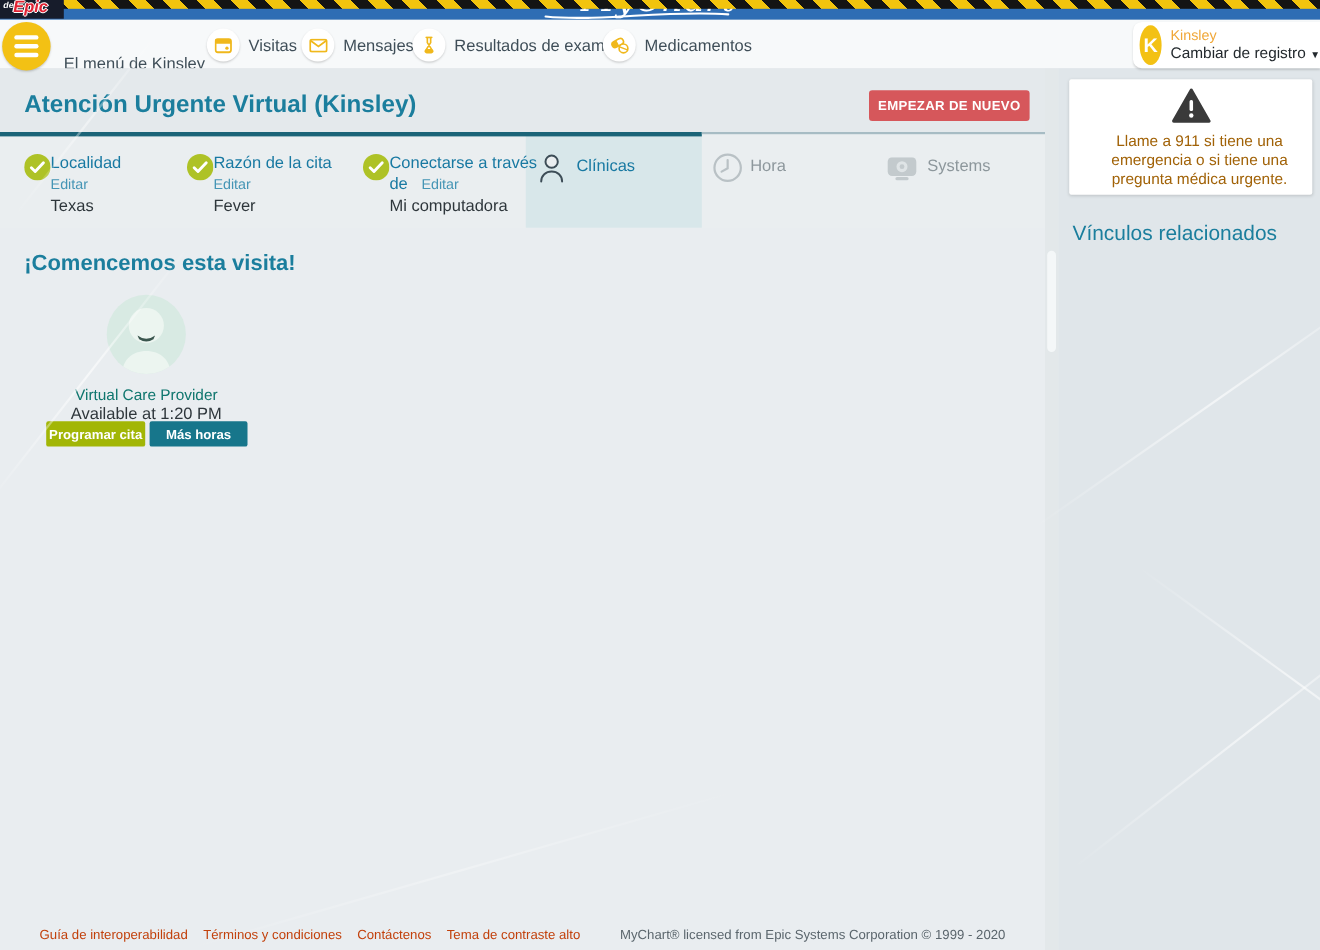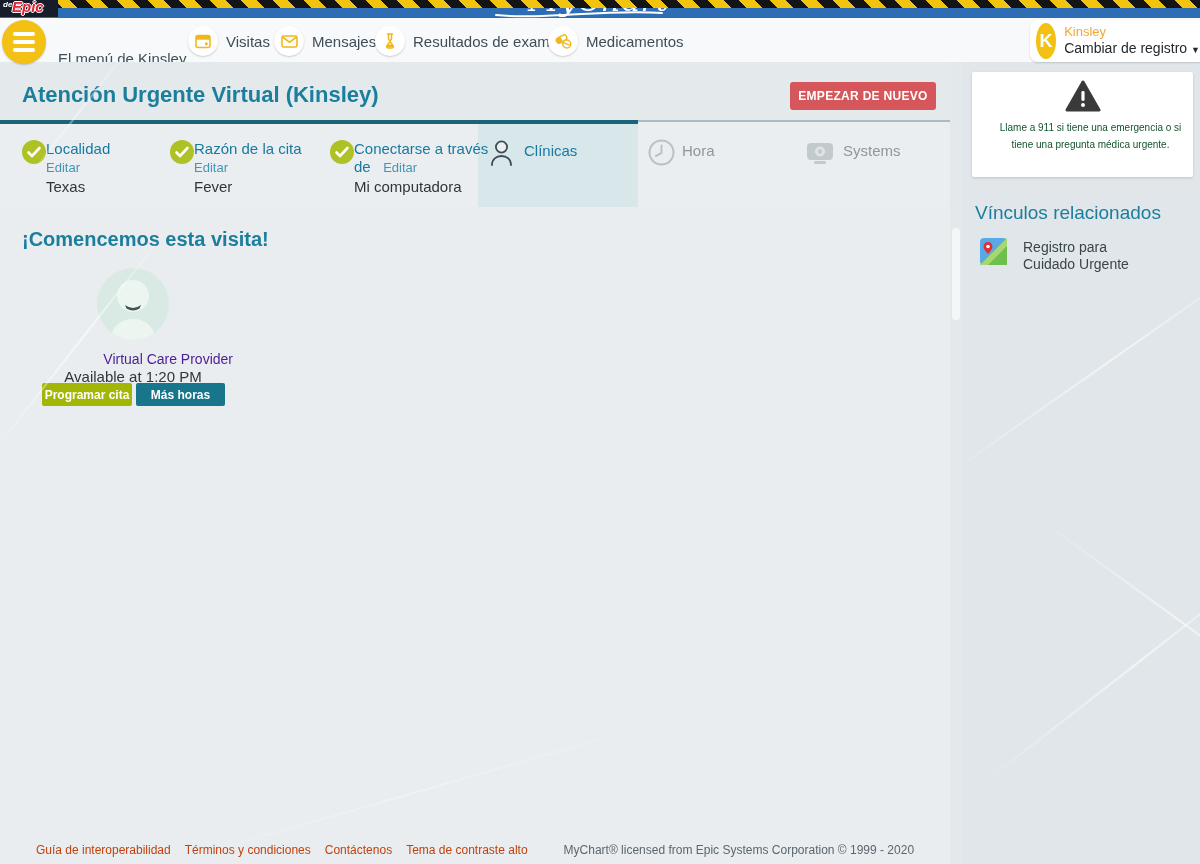--- a/index.html
+++ b/index.html
@@ -60,40 +60,40 @@
   .step-edit { display:inline-block; font-size:13px; color:#4595b5; line-height:16px; margin-top:2px; cursor:pointer; }
   .step-value { font-size:15px; color:#2e363b; line-height:18px; margin-top:2px; }
   .step-label-active { position:absolute; font-size:15px; color:#1879a2; }
   .step-label-future { position:absolute; font-size:15px; color:#8d979c; }
   .step-icon-abs { position:absolute; }
 
   .content-heading { position:absolute; left:22px; top:228px; font-size:20px; color:#1b7e9d; }
 
   .avatar { position:absolute; left:97px; top:268px; width:72px; height:72px; border-radius:50%;
             background:#d8eae3; overflow:hidden; }
-  .provider-name { position:absolute; left:33px; top:351px; width:200px; text-align:right;
-                   font-size:14px; color:#4c1d95; cursor:pointer; }
+  .provider-name { position:absolute; left:33px; top:351px; width:200px; text-align:center;
+                   font-size:14px; color:#0f766e; cursor:pointer; }
   .provider-avail { position:absolute; left:33px; top:368px; width:200px; text-align:center;
                     font-size:15px; color:#2e363b; }
   .btn { position:absolute; top:383px; height:23px; border:none; border-radius:2px; color:#fff;
          font-family:"Liberation Sans",sans-serif; font-size:12px; font-weight:bold; cursor:pointer; }
   .btn-schedule { left:42px; width:90px; background:#a2b606; }
   .btn-more { left:136px; width:89px; background:#17768b; }
 
   
   .scroll-track { position:absolute; left:950px; top:62px; width:12px; height:802px; background:#e3e8ea; cursor:pointer; }
   .scroll-thumb { position:absolute; left:952px; top:228px; width:8px; height:92px; border-radius:4px;
                   background:#f4f7f8; cursor:pointer; }
 
   
   .sidebar { position:absolute; left:962px; top:62px; width:238px; height:802px; background:#e0e6ea; }
   .warn-card { position:absolute; left:10px; top:10px; width:221px; height:105px; background:#fff;
                border-radius:2px; box-shadow:0 1px 3px rgba(0,0,0,.15); text-align:center; }
   .warn-tri { margin-top:8px; }
-  .warn-text { padding:2px 10px 0 26px; font-size:10px; line-height:17px; color:#14532d; }
+  .warn-text { padding:2px 10px 0 26px; font-size:14px; line-height:17px; color:#a16207; }
   .related-heading { position:absolute; left:13px; top:140px; font-size:19px; color:#1b7e9d; }
   .related-link { position:absolute; left:18px; top:176px; display:flex; gap:16px; cursor:pointer; }
   .related-label { width:135px; font-size:14px; line-height:17px; color:#39454d; padding-top:1px; }
 
   
   .footer { position:absolute; left:0; top:843px; width:950px; display:flex; justify-content:center;
             align-items:baseline; gap:14px; font-size:12px; color:#5b666d; }
   .footer a { color:#c2410c; text-decoration:none; cursor:pointer; }
   .footer .license { margin-left:22px; color:#5b666d; }
 
@@ -289,30 +289,20 @@
       <svg class="warn-tri" width="36" height="33" viewBox="0 0 36 33">
         <path d="M18 2 L34 30 L2 30 Z" fill="#3a3a3a" stroke="#3a3a3a" stroke-width="3" stroke-linejoin="round"></path>
         <rect x="16.4" y="11" width="3.2" height="10" rx="1.4" fill="#fff"></rect>
         <circle cx="18" cy="25" r="2" fill="#fff"></circle>
       </svg>
       <div class="warn-text">Llame a 911 si tiene una emergencia o si tiene una pregunta médica urgente.</div>
     </div>
 
     <div class="related-heading">Vínculos relacionados</div>
 
-    <div class="related-link">
-      <svg width="27" height="27" viewBox="0 0 27 27">
-        <rect x="0" y="0" width="27" height="27" rx="4" fill="#57a9e8"></rect>
-        <path d="M0 27 L27 0 L27 27 Z" fill="#6fbf4e"></path>
-        <path d="M0 27 L27 0 L27 8 L8 27 Z" fill="#a8d66f"></path>
-        <path d="M8 4a4.5 4.5 0 0 1 4.5 4.5c0 3-4.5 7.5-4.5 7.5S3.5 11.5 3.5 8.5A4.5 4.5 0 0 1 8 4z" fill="#e03131"></path>
-        <circle cx="8" cy="8.5" r="1.8" fill="#fff"></circle>
-      </svg>
-      <span class="related-label">Registro para Cuidado Urgente</span>
-    </div>
   </div>
 
   <div class="streak s1"></div>
   <div class="streak s2"></div>
   <div class="streak s3"></div>
   <div class="streak s4"></div>
   <div class="streak s5"></div>
   <div class="streak s6"></div>
 
 </div>

